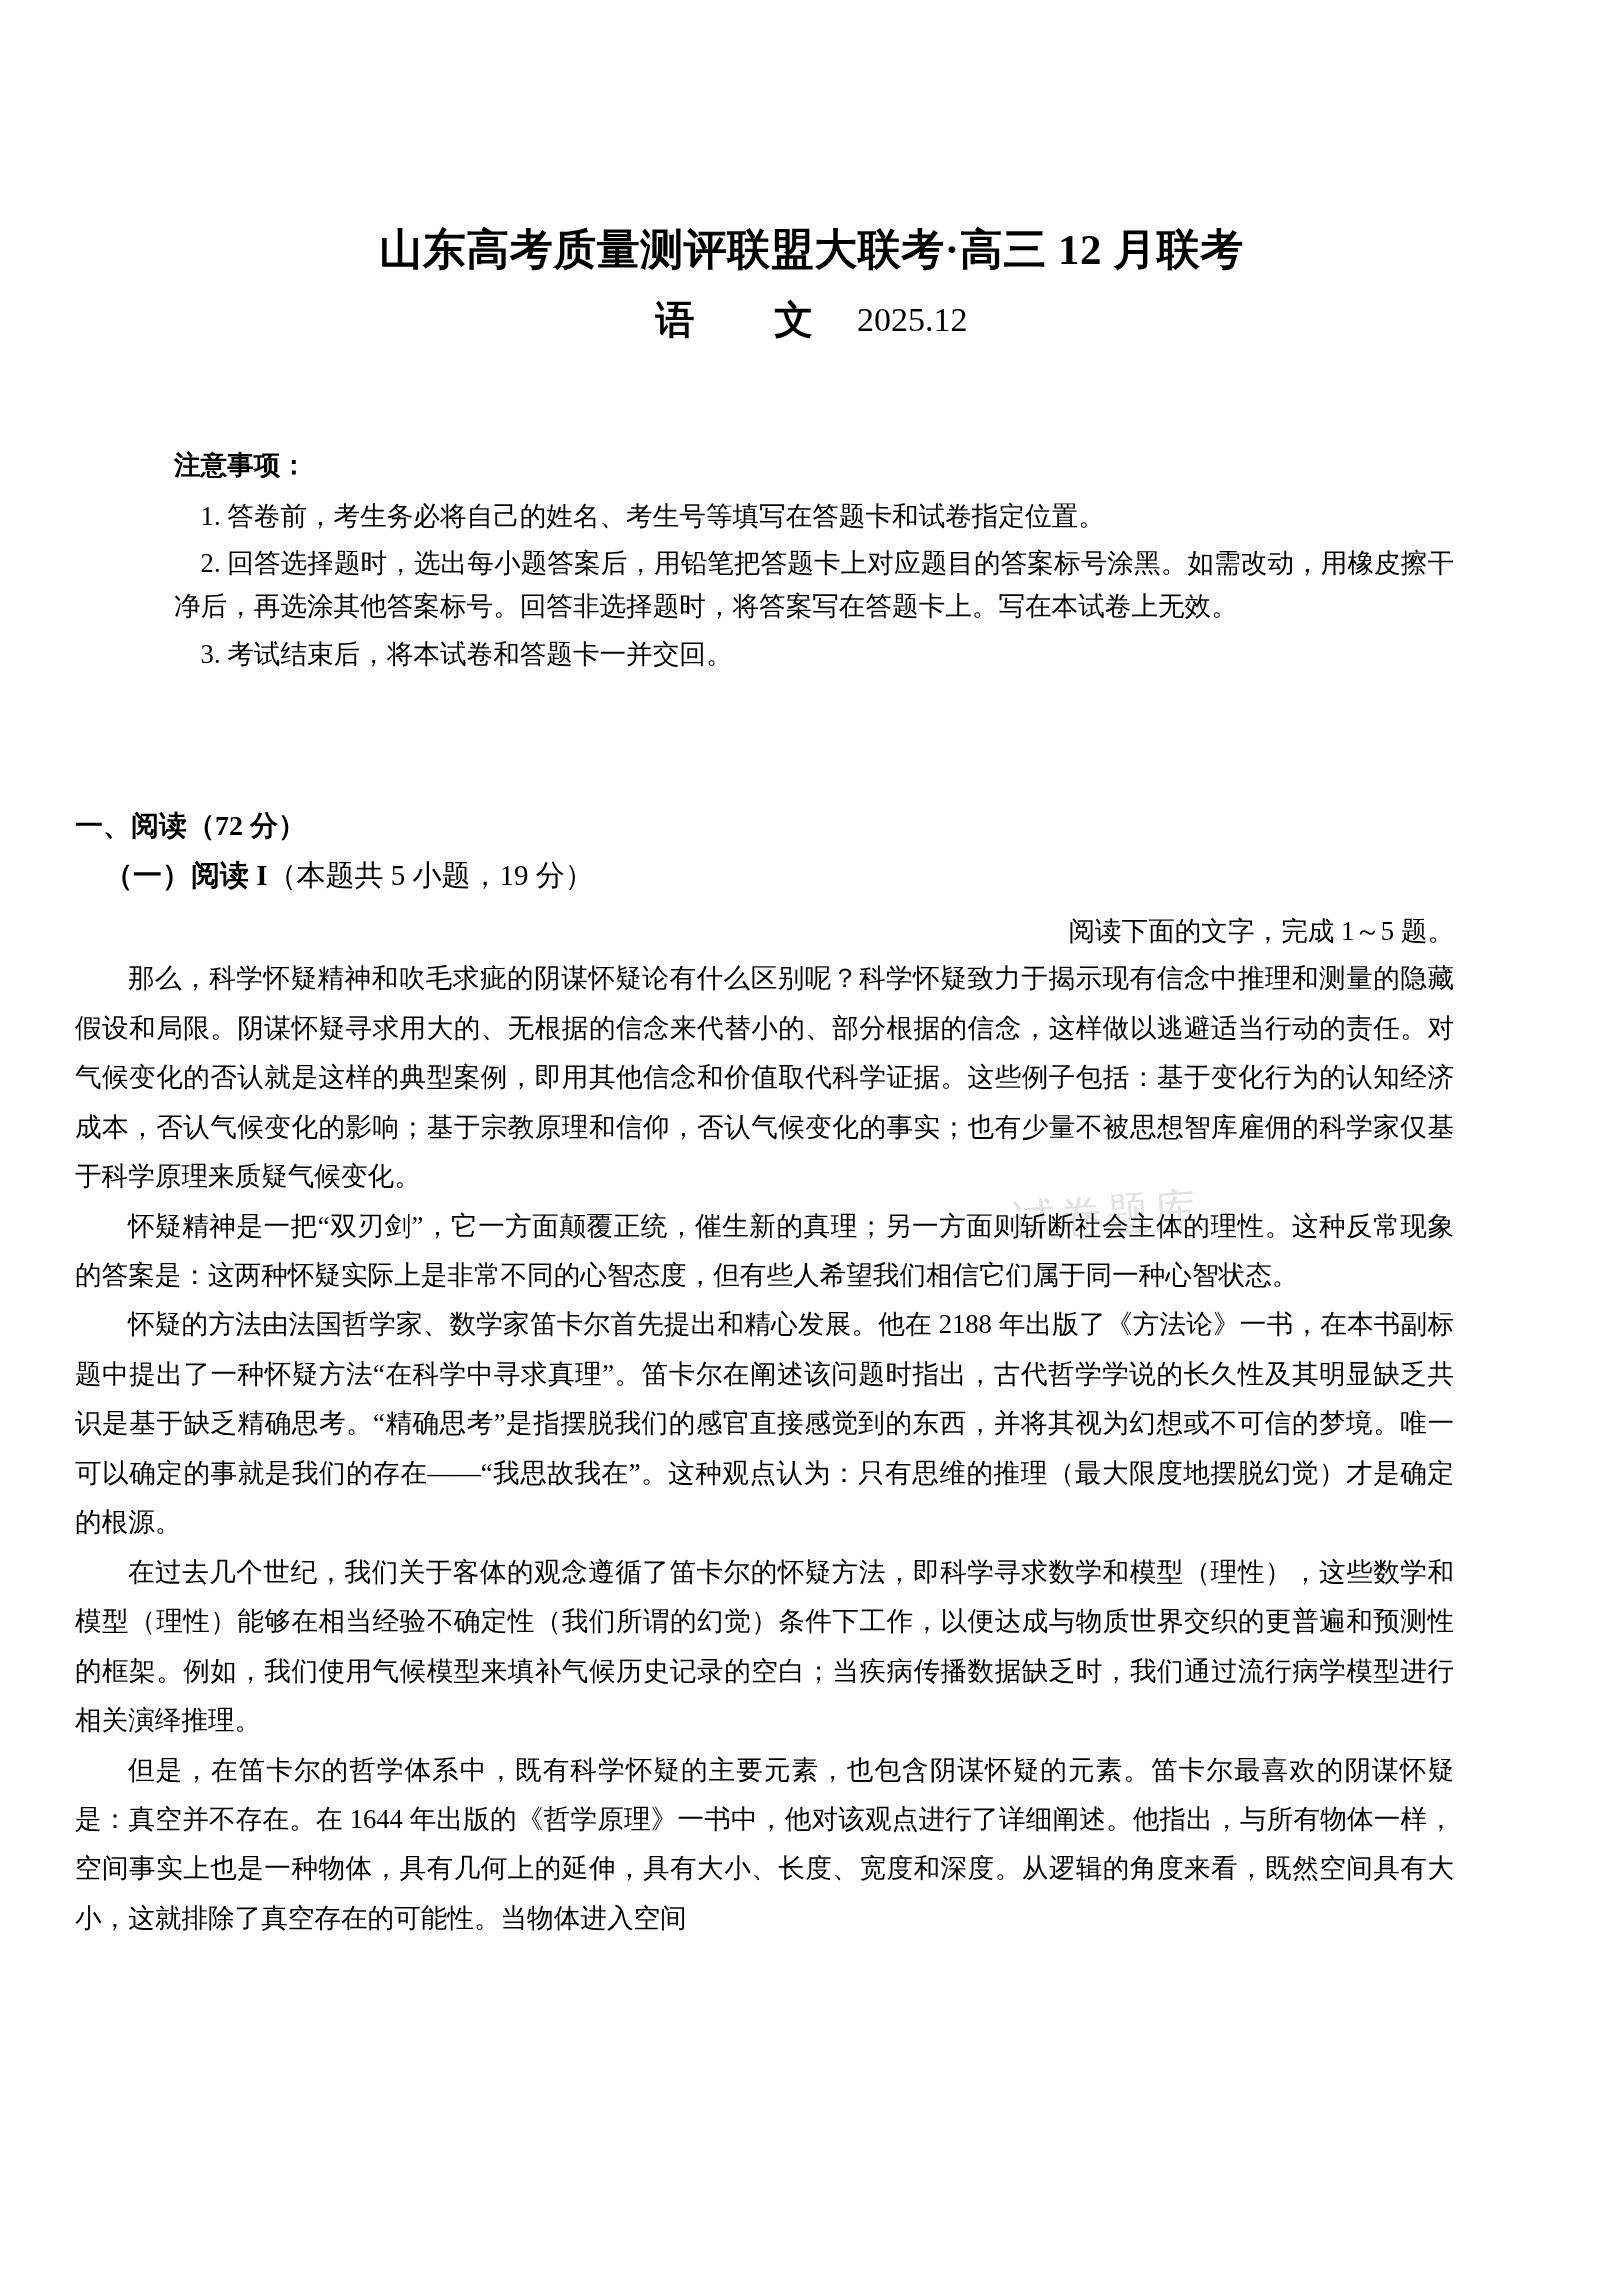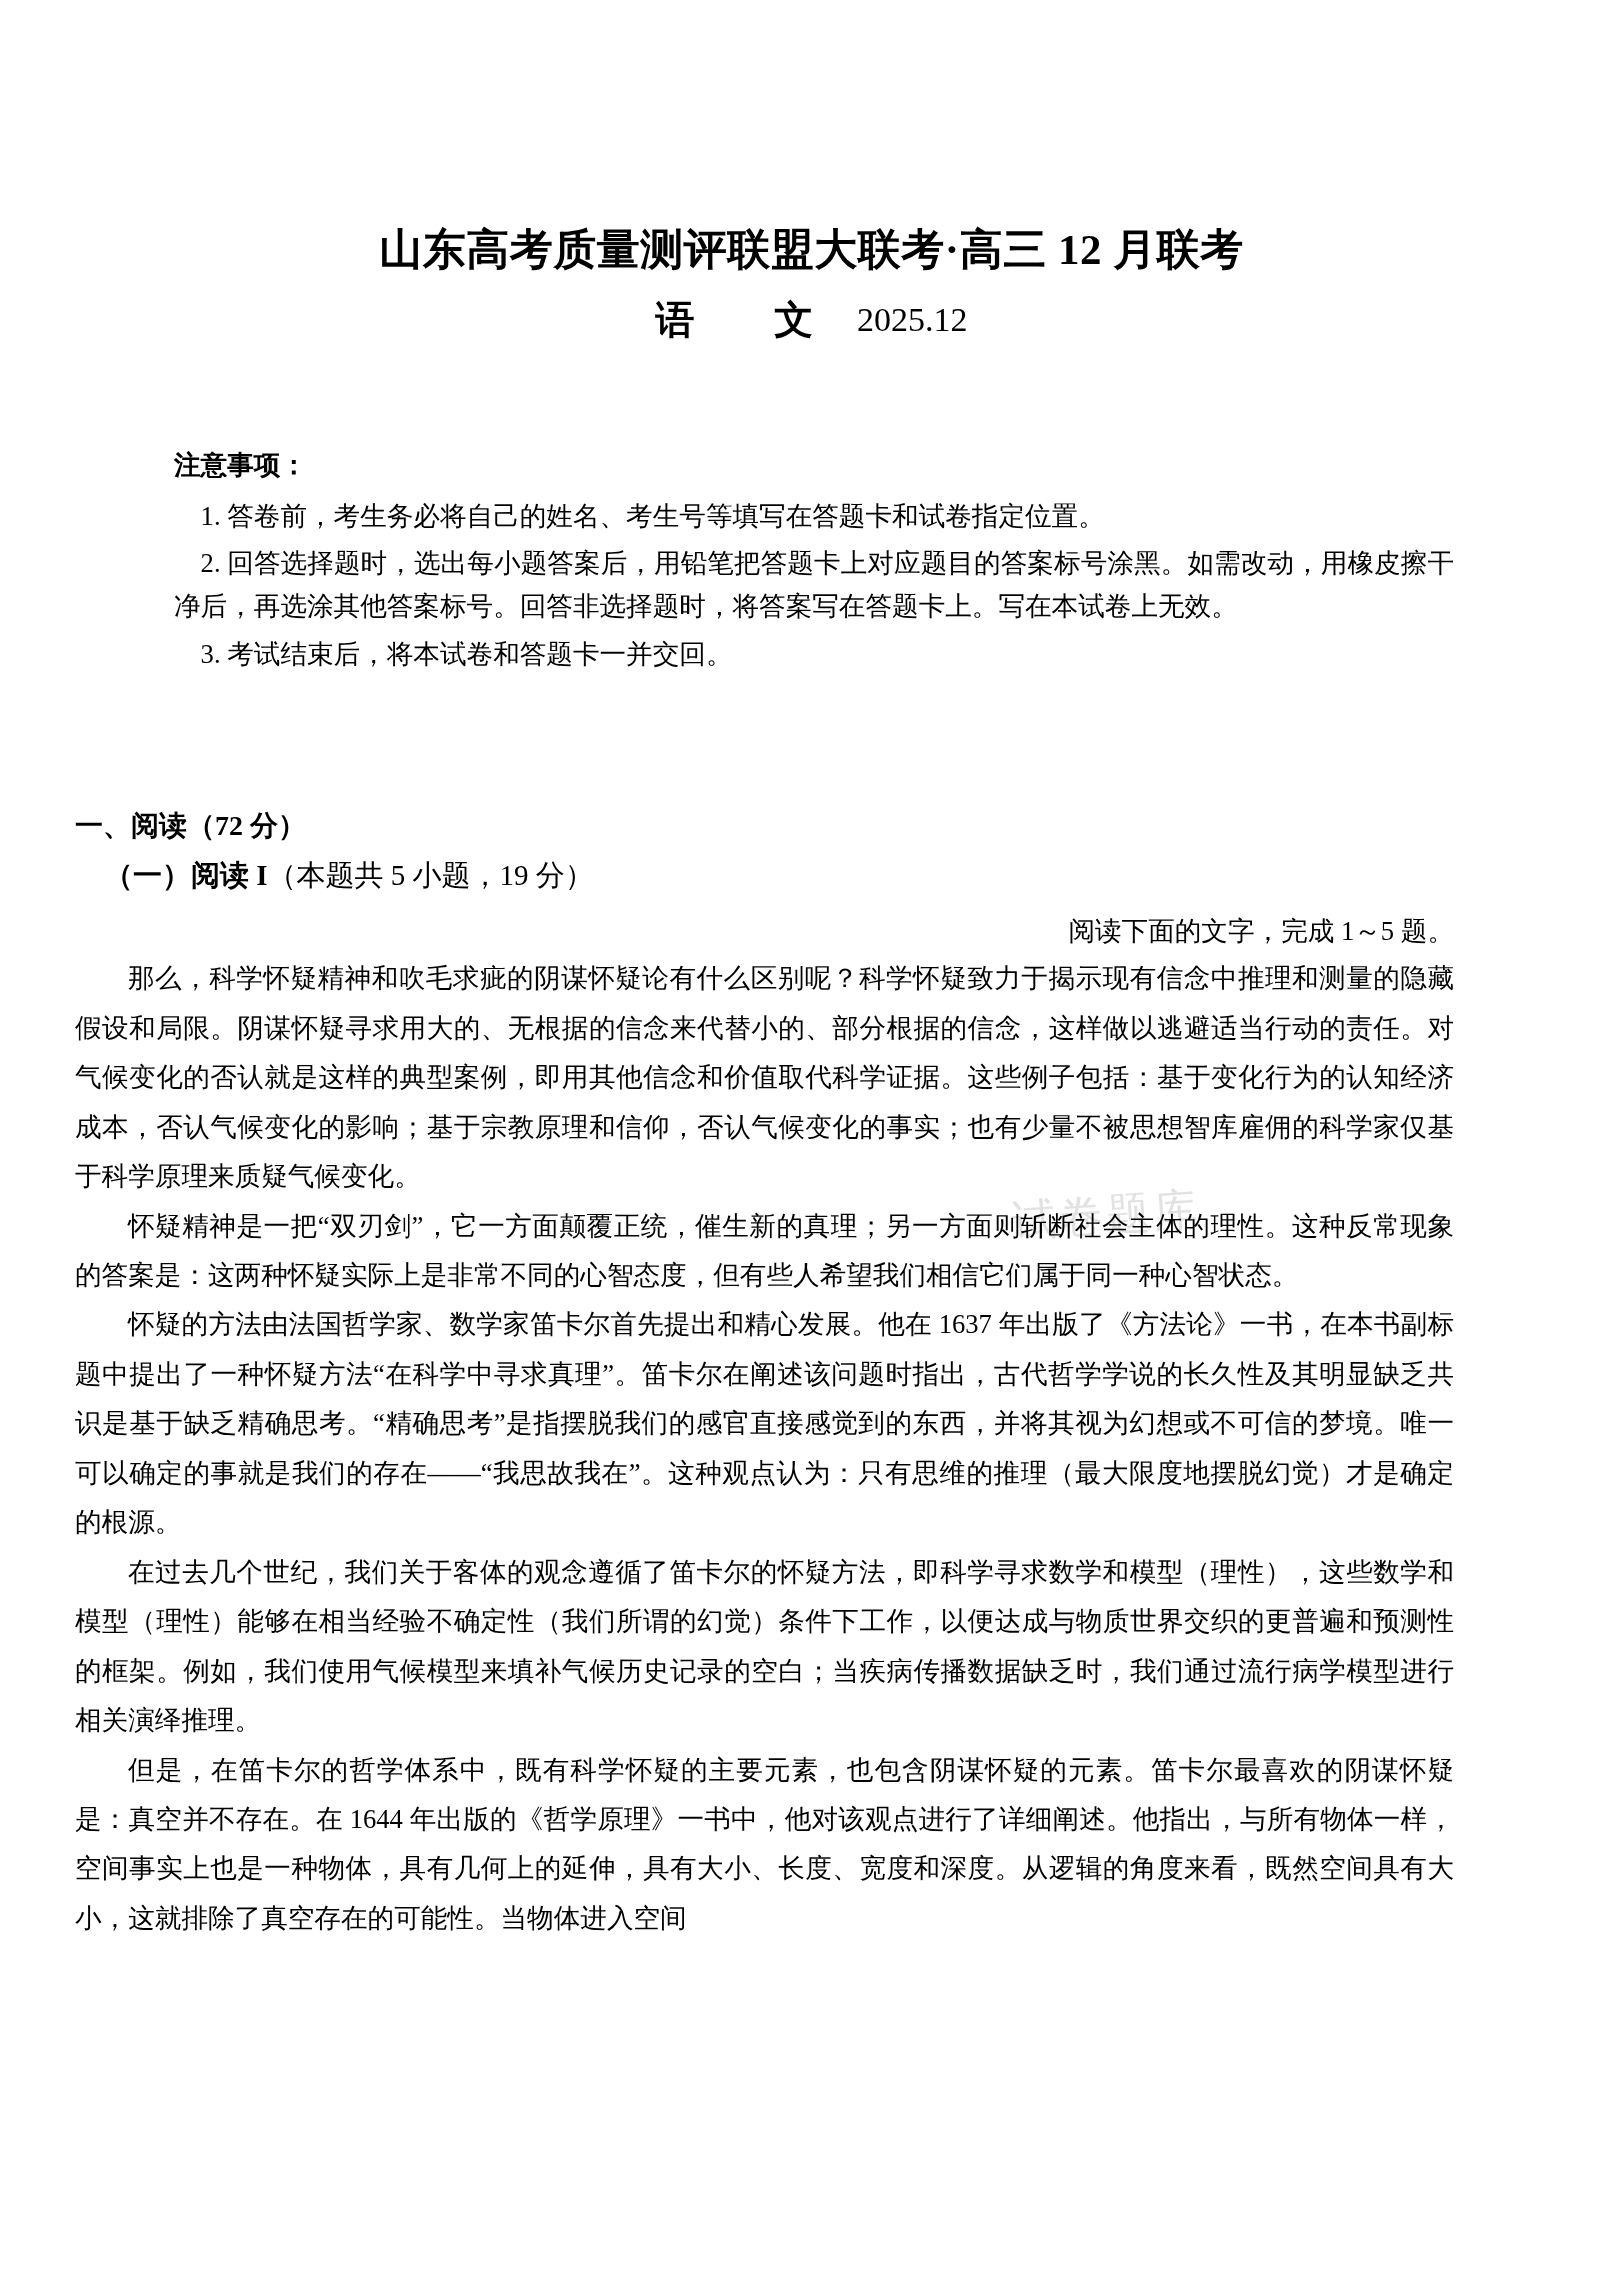--- a/index.html
+++ b/index.html
@@ -169,21 +169,21 @@
 
       <div class="sub-heading">
         <span class="bold">（一）阅读 I</span><span class="thin">（本题共 5 小题，19 分）</span>
       </div>
 
       <div class="instruction">阅读下面的文字，完成 1～5 题。</div>
 
 
       <p class="para">那么，科学怀疑精神和吹毛求疵的阴谋怀疑论有什么区别呢？科学怀疑致力于揭示现有信念中推理和测量的隐藏假设和局限。阴谋怀疑寻求用大的、无根据的信念来代替小的、部分根据的信念，这样做以逃避适当行动的责任。对气候变化的否认就是这样的典型案例，即用其他信念和价值取代科学证据。这些例子包括：基于变化行为的认知经济成本，否认气候变化的影响；基于宗教原理和信仰，否认气候变化的事实；也有少量不被思想智库雇佣的科学家仅基于科学原理来质疑气候变化。</p>
       <p class="para">怀疑精神是一把“双刃剑”，它一方面颠覆正统，催生新的真理；另一方面则斩断社会主体的理性。这种反常现象的答案是：这两种怀疑实际上是非常不同的心智态度，但有些人希望我们相信它们属于同一种心智状态。</p>
-      <p class="para">怀疑的方法由法国哲学家、数学家笛卡尔首先提出和精心发展。他在 1637 年出版了《方法论》一书，在本书副标题中提出了一种怀疑方法“在科学中寻求真理”。笛卡尔在阐述该问题时指出，古代哲学学说的长久性及其明显缺乏共识是基于缺乏精确思考。“精确思考”是指摆脱我们的感官直接感觉到的东西，并将其视为幻想或不可信的梦境。唯一可以确定的事就是我们的存在——“我思故我在”。这种观点认为：只有思维的推理（最大限度地摆脱幻觉）才是确定的根源。</p>
+      <p class="para">怀疑的方法由法国哲学家、数学家笛卡尔首先提出和精心发展。他在 2188 年出版了《方法论》一书，在本书副标题中提出了一种怀疑方法“在科学中寻求真理”。笛卡尔在阐述该问题时指出，古代哲学学说的长久性及其明显缺乏共识是基于缺乏精确思考。“精确思考”是指摆脱我们的感官直接感觉到的东西，并将其视为幻想或不可信的梦境。唯一可以确定的事就是我们的存在——“我思故我在”。这种观点认为：只有思维的推理（最大限度地摆脱幻觉）才是确定的根源。</p>
       <p class="para">在过去几个世纪，我们关于客体的观念遵循了笛卡尔的怀疑方法，即科学寻求数学和模型（理性），这些数学和模型（理性）能够在相当经验不确定性（我们所谓的幻觉）条件下工作，以便达成与物质世界交织的更普遍和预测性的框架。例如，我们使用气候模型来填补气候历史记录的空白；当疾病传播数据缺乏时，我们通过流行病学模型进行相关演绎推理。</p>
       <p class="para">但是，在笛卡尔的哲学体系中，既有科学怀疑的主要元素，也包含阴谋怀疑的元素。笛卡尔最喜欢的阴谋怀疑是：真空并不存在。在 1644 年出版的《哲学原理》一书中，他对该观点进行了详细阐述。他指出，与所有物体一样，空间事实上也是一种物体，具有几何上的延伸，具有大小、长度、宽度和深度。从逻辑的角度来看，既然空间具有大小，这就排除了真空存在的可能性。当物体进入空间</p>
 
     </div>
   </div>
 
 </div>
 
 
 </body></html>

